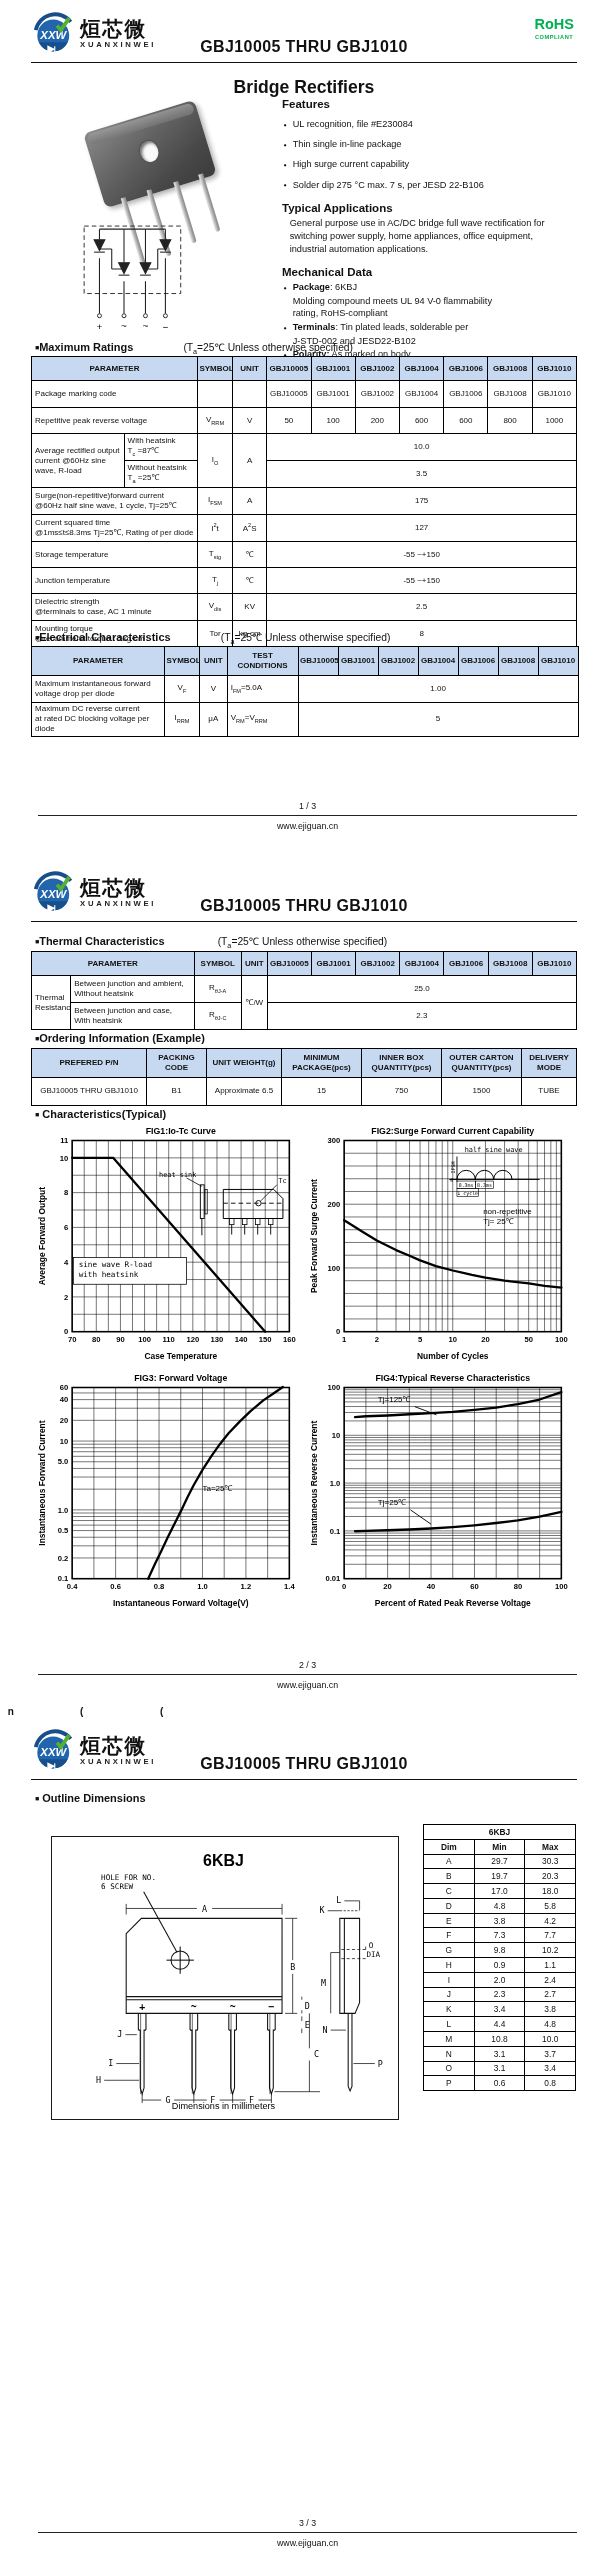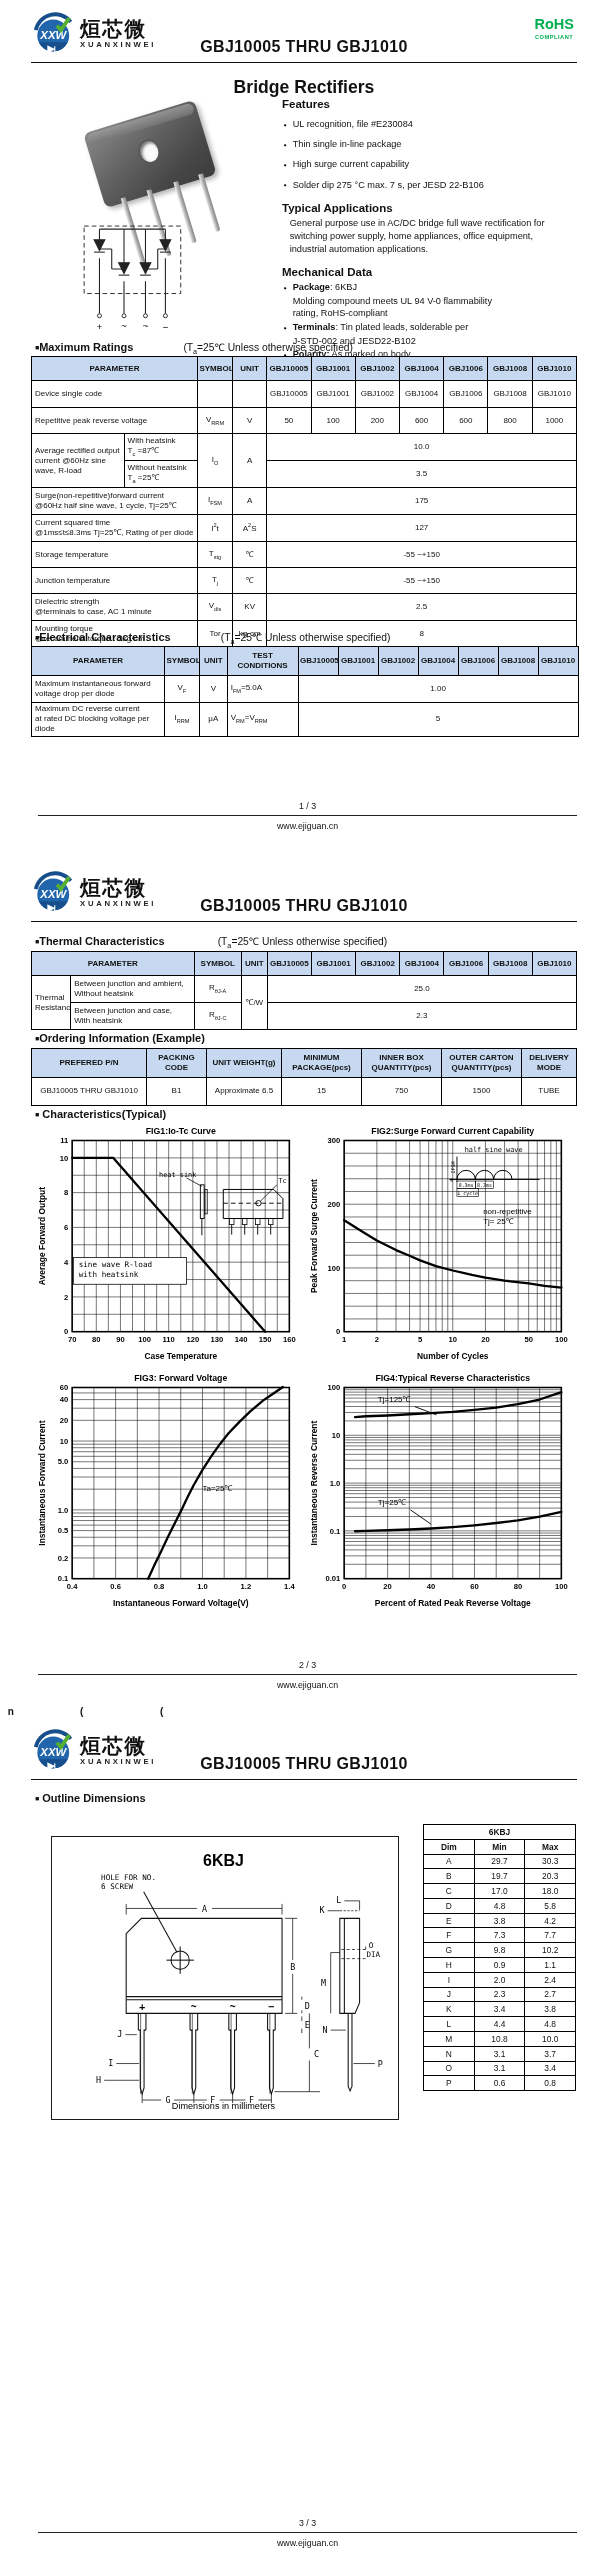--- a/index.html
+++ b/index.html
@@ -207,21 +207,21 @@
         <td>UNIT</td>
       <td>GBJ10005</td>
             <td>GBJ1001</td>
             <td>GBJ1002</td>
             <td>GBJ1004</td>
             <td>GBJ1006</td>
             <td>GBJ1008</td>
             <td>GBJ1010</td>
           </tr>
       <tr>
-        <td colspan="2" class="pl" style="height:23px;">Device single code</td>
+        <td colspan="2" class="pl" style="height:23px;">Package marking code</td>
         <td></td>
             <td></td>
       <td>GBJ10005</td>
             <td>GBJ1001</td>
             <td>GBJ1002</td>
             <td>GBJ1004</td>
             <td>GBJ1006</td>
             <td>GBJ1008</td>
             <td>GBJ1010</td>
           </tr>

